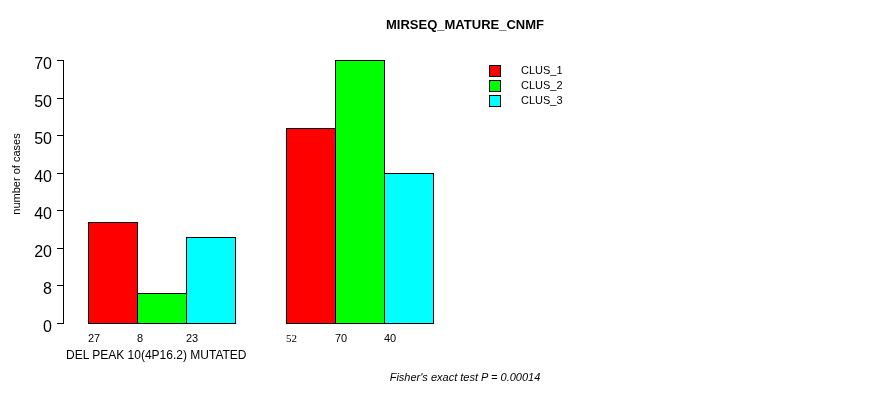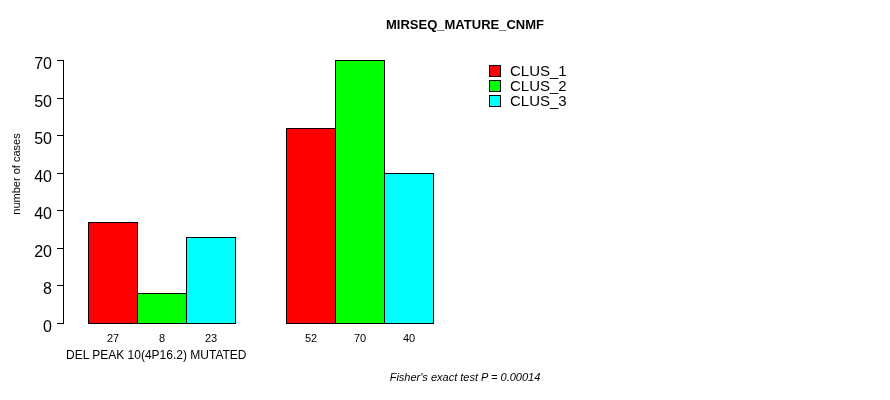--- a/index.html
+++ b/index.html
@@ -83,21 +83,20 @@
     position: absolute;
     height: 1px;
     background: #000000;
   }
 
   
   .bar-label {
     position: absolute;
     font-size: 11px;
     line-height: 11px;
-    text-align: center;
     white-space: nowrap;
   }
 
   
   .group-label {
     position: absolute;
     font-size: 12px;
     line-height: 12px;
     white-space: nowrap;
   }
@@ -115,22 +114,22 @@
     align-items: center;
   }
   .legend-swatch {
     width: 12px;
     height: 12px;
     box-sizing: border-box;
     border: 1px solid #000000;
     flex: 0 0 auto;
   }
   .legend-label {
-    margin-left: 9px;
-    font-size: 15px;
+    margin-left: 20px;
+    font-size: 11px;
     line-height: 11px;
     white-space: nowrap;
   }
 
   
   #footer-note {
     position: absolute;
     left: 265px;
     top: 371px;
     width: 400px;
@@ -173,21 +172,21 @@
   <div id="bars-layer">
       <div class="bar" style="left: 88px; top: 221.557px; width: 50px; height: 102.443px; background: rgb(255, 0, 0);"></div>
       <div class="bar-label" style="left: 88px; width: 50px; top: 333px;">27</div>
       <div class="bar" style="left: 137px; top: 292.943px; width: 50px; height: 31.0571px; background: rgb(0, 255, 0);"></div>
       <div class="bar-label" style="left: 137px; width: 50px; top: 333px;">8</div>
       <div class="bar" style="left: 186px; top: 236.586px; width: 50px; height: 87.4143px; background: rgb(0, 255, 255);"></div>
       <div class="bar-label" style="left: 186px; width: 50px; top: 333px;">23</div>
       <div class="group-baseline" style="left: 88px; top: 323px; width: 148px;"></div>
       <div class="group-label" style="left: 66px; top: 349px;">DEL PEAK 10(4P16.2) MUTATED</div>
       <div class="bar" style="left: 286px; top: 127.629px; width: 50px; height: 196.371px; background: rgb(255, 0, 0);"></div>
-      <div class="bar-label" style="left: 286px; width: 50px; top: 333px;">52</div>
+      <div class="bar-label" style="left: 286px; width: 50px; top: 333px; font-family: Liberation Serif, serif;">52</div>
       <div class="bar" style="left: 335px; top: 60px; width: 50px; height: 264px; background: rgb(0, 255, 0);"></div>
       <div class="bar-label" style="left: 335px; width: 50px; top: 333px;">70</div>
       <div class="bar" style="left: 384px; top: 172.714px; width: 50px; height: 151.286px; background: rgb(0, 255, 255);"></div>
       <div class="bar-label" style="left: 384px; width: 50px; top: 333px;">40</div>
       <div class="group-baseline" style="left: 286px; top: 323px; width: 148px;"></div>
     </div>
 
   <div id="legend">
       <div class="legend-row">
         <span class="legend-swatch" style="background: rgb(255, 0, 0);"></span>

